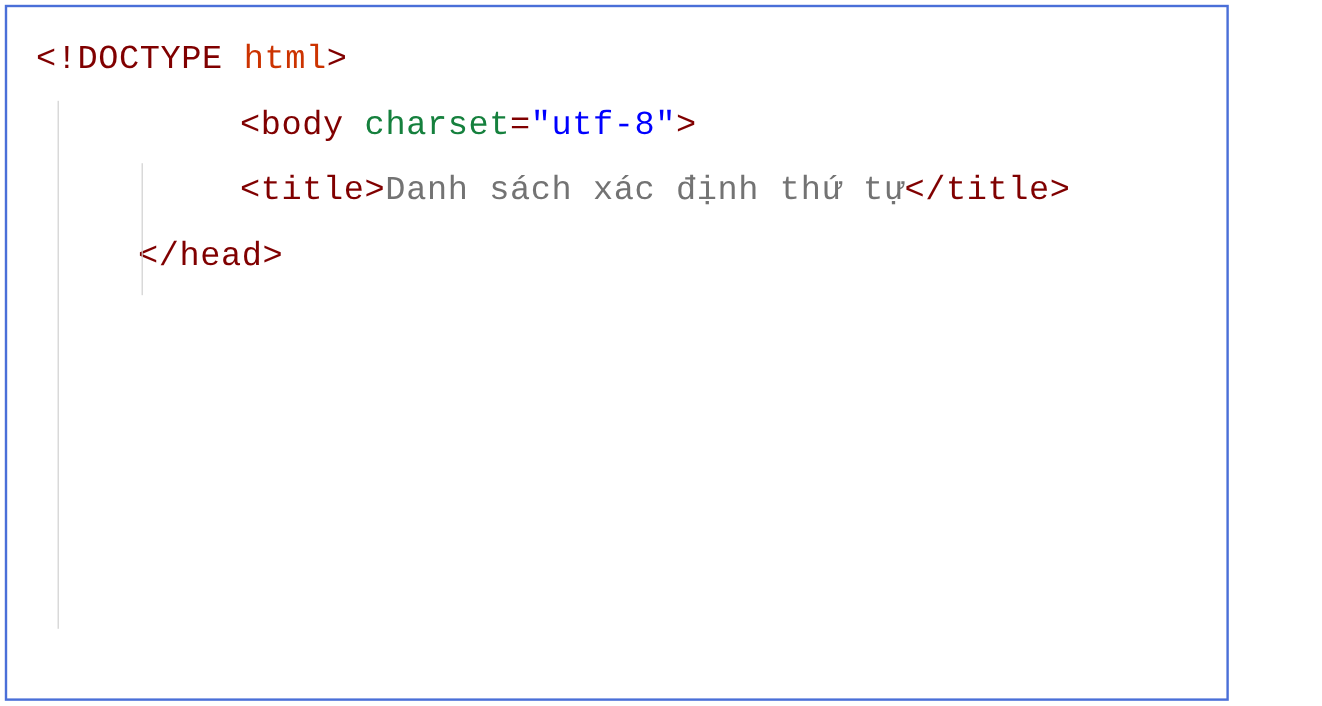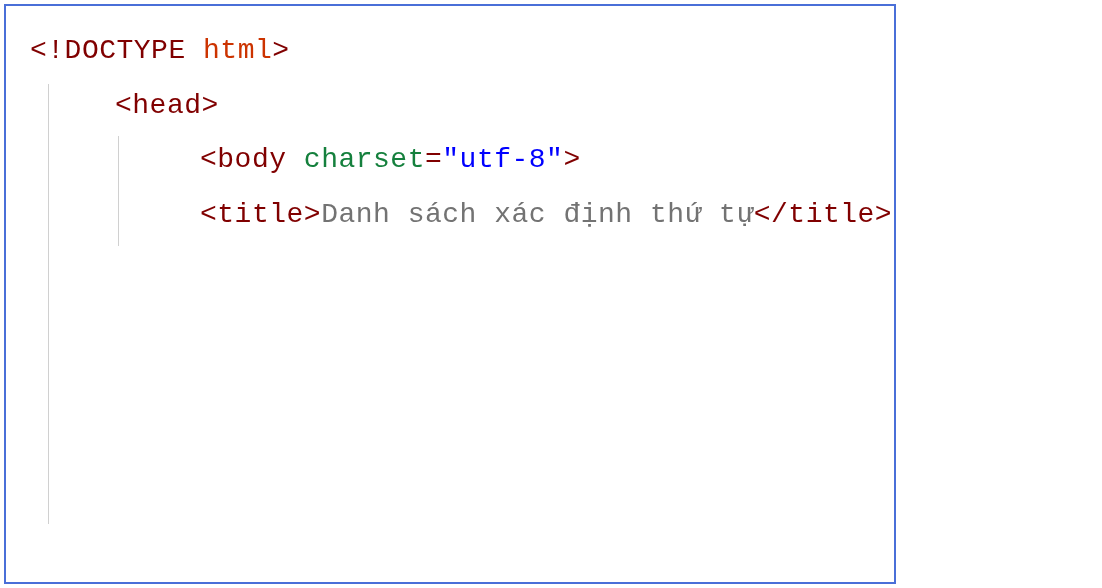--- a/index.html
+++ b/index.html
@@ -9,21 +9,21 @@
   }
   body {
     background: #ffffff;
     font-family: "Menlo", "Monaco", "Consolas", "Courier New", monospace;
     padding: 4px;
   }
   .code-container {
     border: 2px solid #4a6fd8;
     background: #ffffff;
     padding: 18px 24px;
-    width: 892px;
+    width: 1020px;
     height: 580px;
     position: relative;
   }
   .code-line {
     font-size: 28px;
     line-height: 1.95;
     white-space: pre;
     letter-spacing: 0.5px;
   }
   .indent-guide {
@@ -69,24 +69,24 @@
 </head>
 <body>
 
 <div class="code-container">
   <div class="indent-guide guide2"></div>
   <div class="indent-guide guide1"></div>
 
   <div class="code-line"><span class="punct">&lt;!</span><span class="tag">DOCTYPE</span><span> </span><span class="doctype-kw">html</span><span class="punct">&gt;</span></div>
 
 
-  <div class="code-line indent1"><span class="punct">&lt;</span><span class="tag">head</span><span class="punct">&gt;</span></div>
 
   <div class="code-line indent2"><span class="punct">&lt;</span><span class="tag">body</span><span> </span><span class="attr-name">charset</span><span class="punct">=</span><span class="attr-value">"utf-8"</span><span class="punct">&gt;</span></div>
 
   <div class="code-line indent2"><span class="punct">&lt;</span><span class="tag">title</span><span class="punct">&gt;</span><span class="text-content">Danh sách xác định thứ tự</span><span class="punct">&lt;/</span><span class="tag">title</span><span class="punct">&gt;</span></div>
 
+  <div class="code-line indent1"><span class="punct">&lt;/</span><span class="tag">head</span><span class="punct">&gt;</span></div>
 
 
   <div class="code-line indent1"><span></span>&nbsp;</div>
 
 
 </div>
 
 </body></html>

